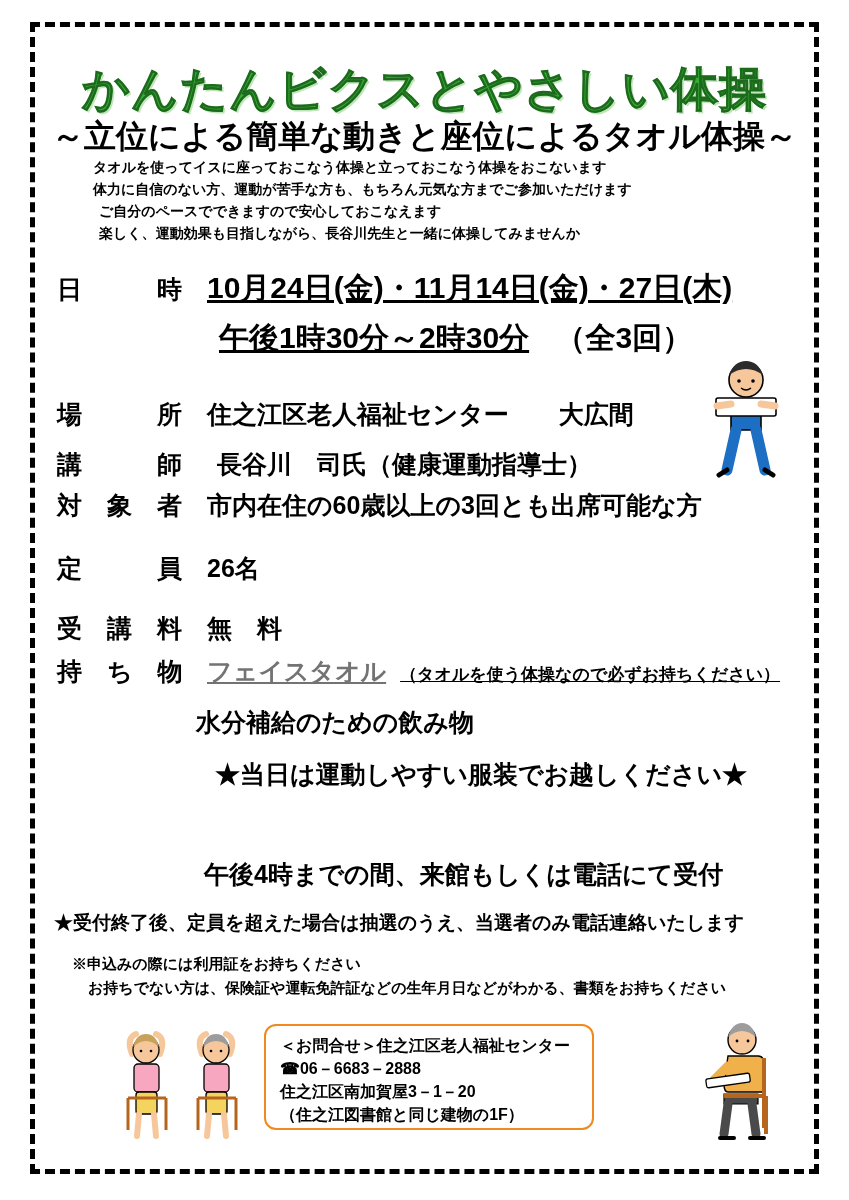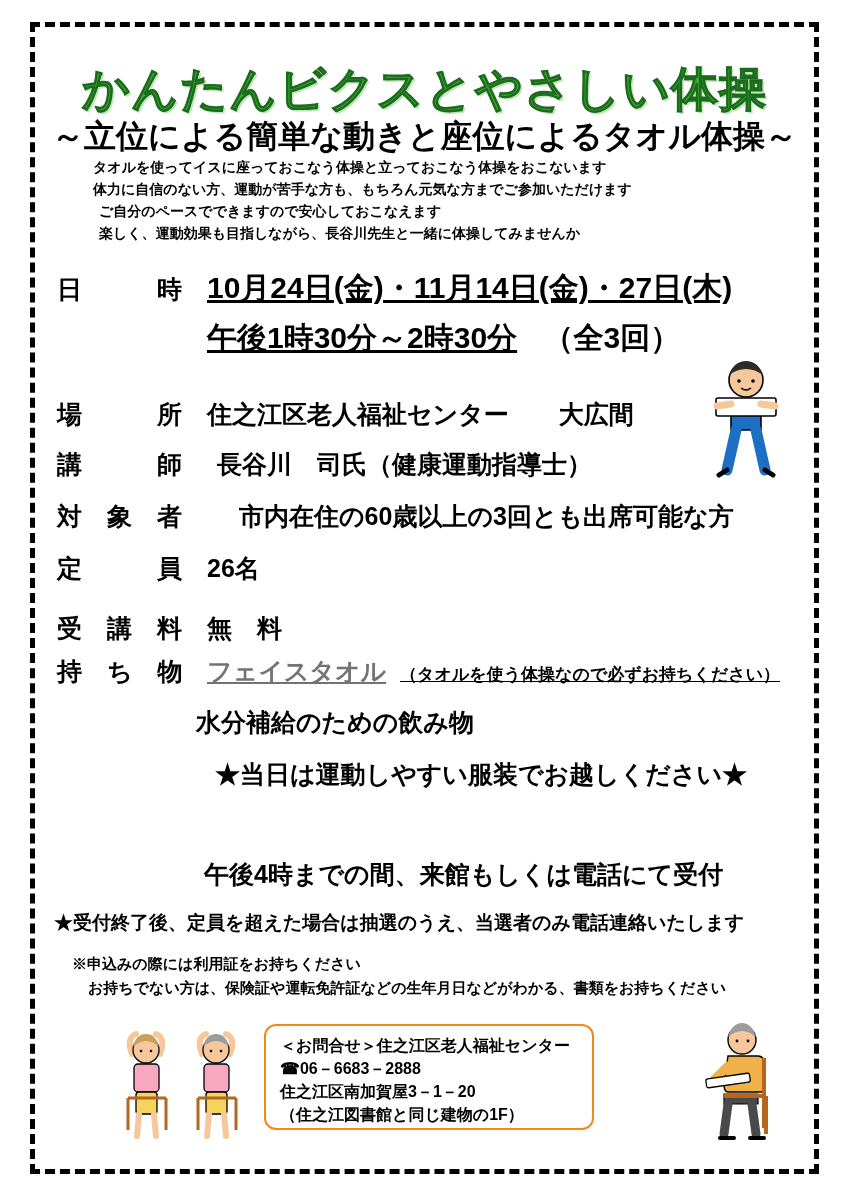--- a/index.html
+++ b/index.html
@@ -100,24 +100,24 @@
   .ul { text-decoration: underline; }
   .red { color: #737373; }
   .small-note {
     font-size: 17px;
     font-weight: bold;
     white-space: nowrap;
   }
 
   
   #r-datetime { left: 57px; top: 268px; }
-  #datetime-line2 { position: absolute; left: 207px; top: 318px; }
+  #datetime-line2 { position: absolute; left: 219px; top: 318px; }
   #r-place { left: 57px; top: 398px; }
   #r-lecturer { left: 57px; top: 448px; }
-  #r-target { left: 57px; top: 500px; gap: 32px; }
+  #r-target { left: 57px; top: 489px; }
   #r-capacity { left: 57px; top: 552px; }
   #r-fee { left: 57px; top: 612px; }
   #r-bring { left: 57px; top: 655px; }
   #bring-line2 { position: absolute; left: 196px; top: 706px; }
   #bring-note { position: absolute; left: 215px; top: 758px; }
   #r-reception { left: 57px; top: 808px; }
   #reception-line2 { position: absolute; left: 204px; top: 858px; }
 
   #note-lottery {
     position: absolute; left: 54px; top: 910px;

